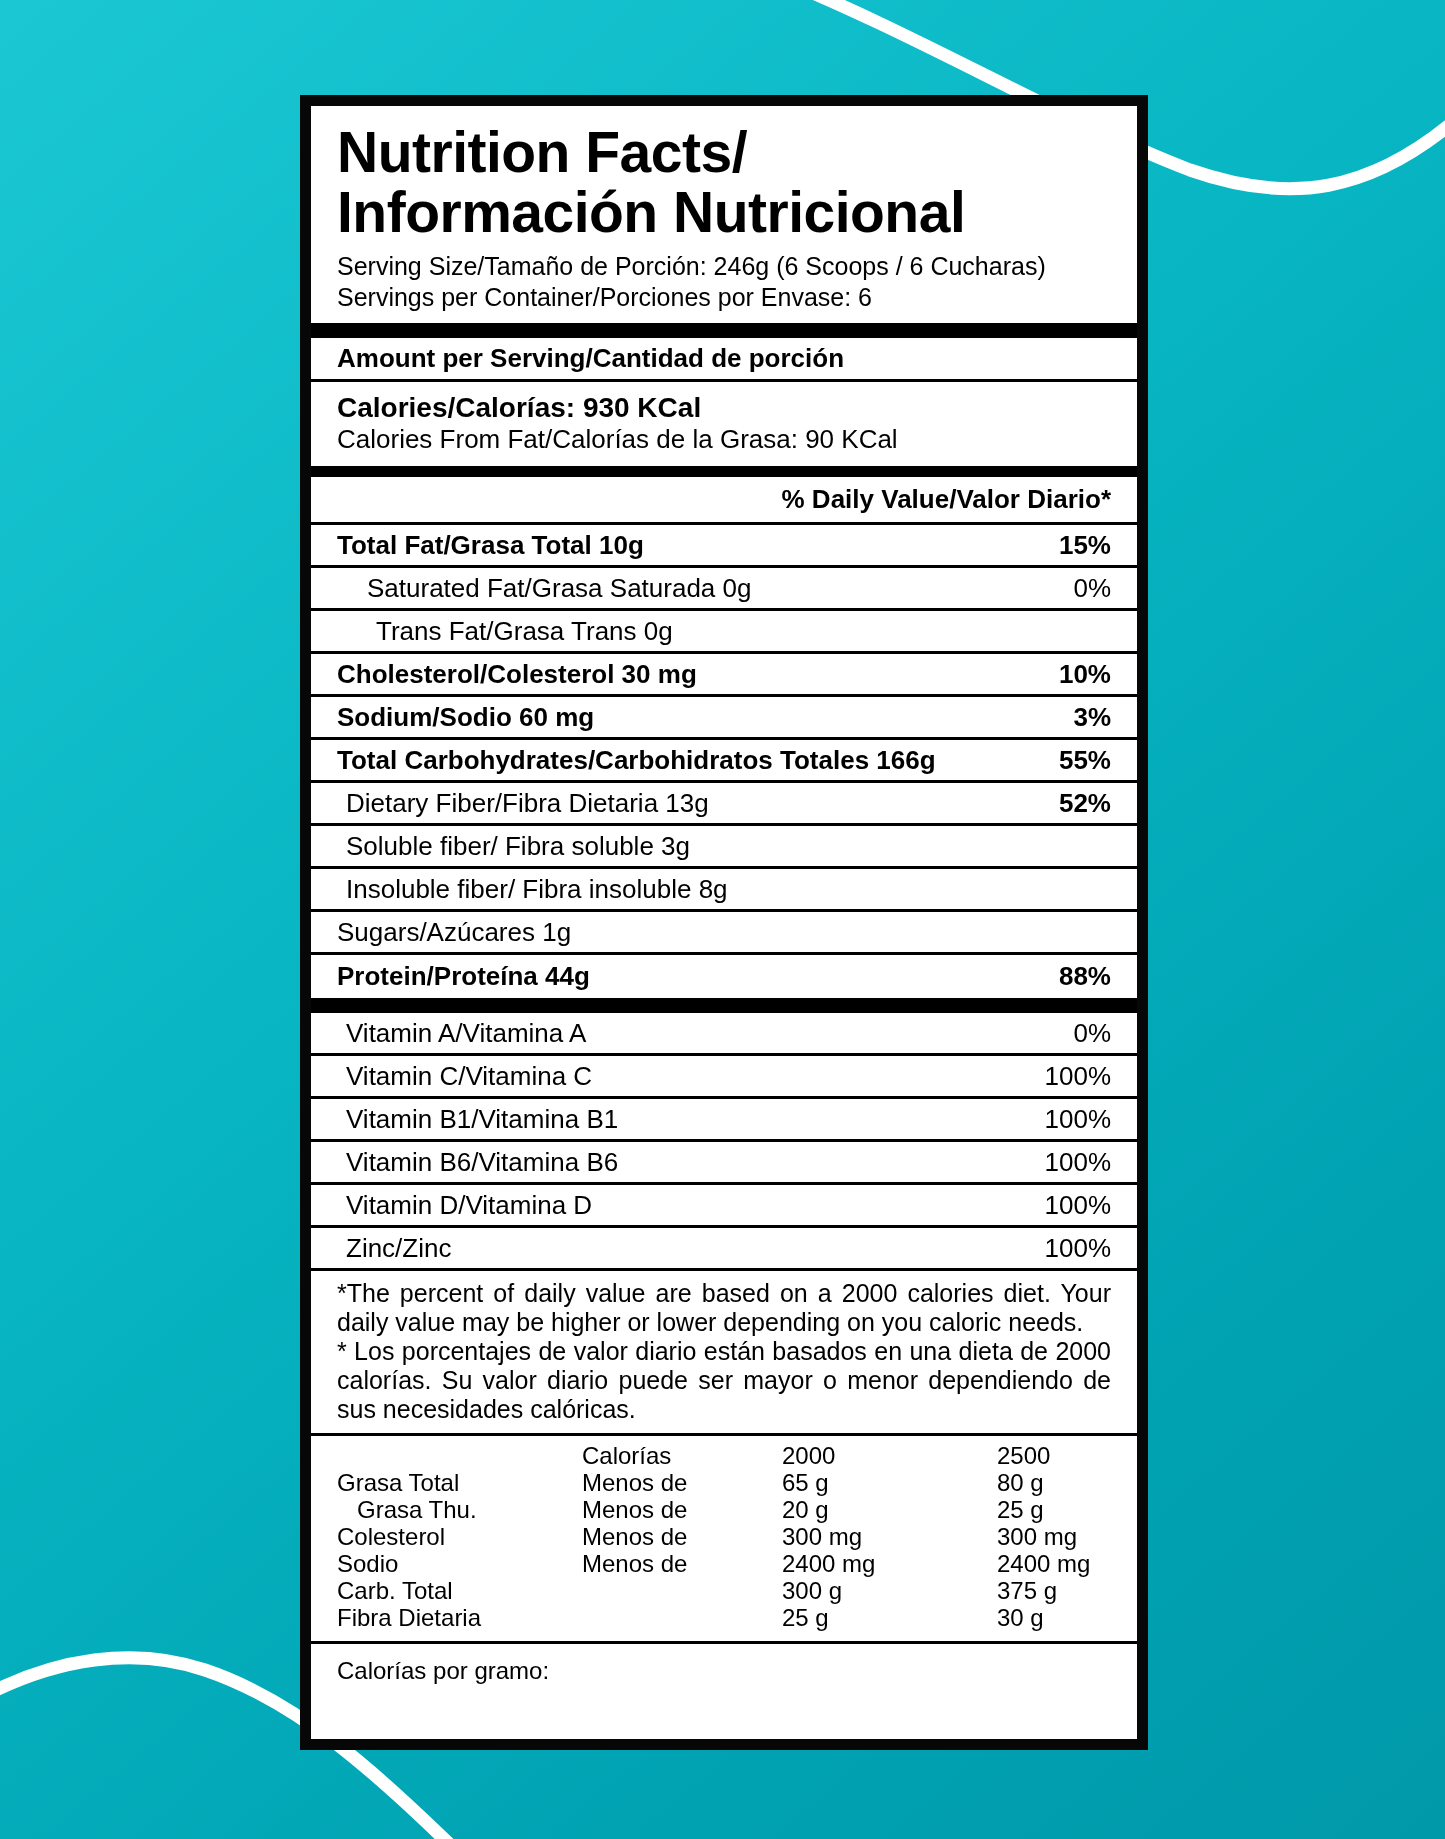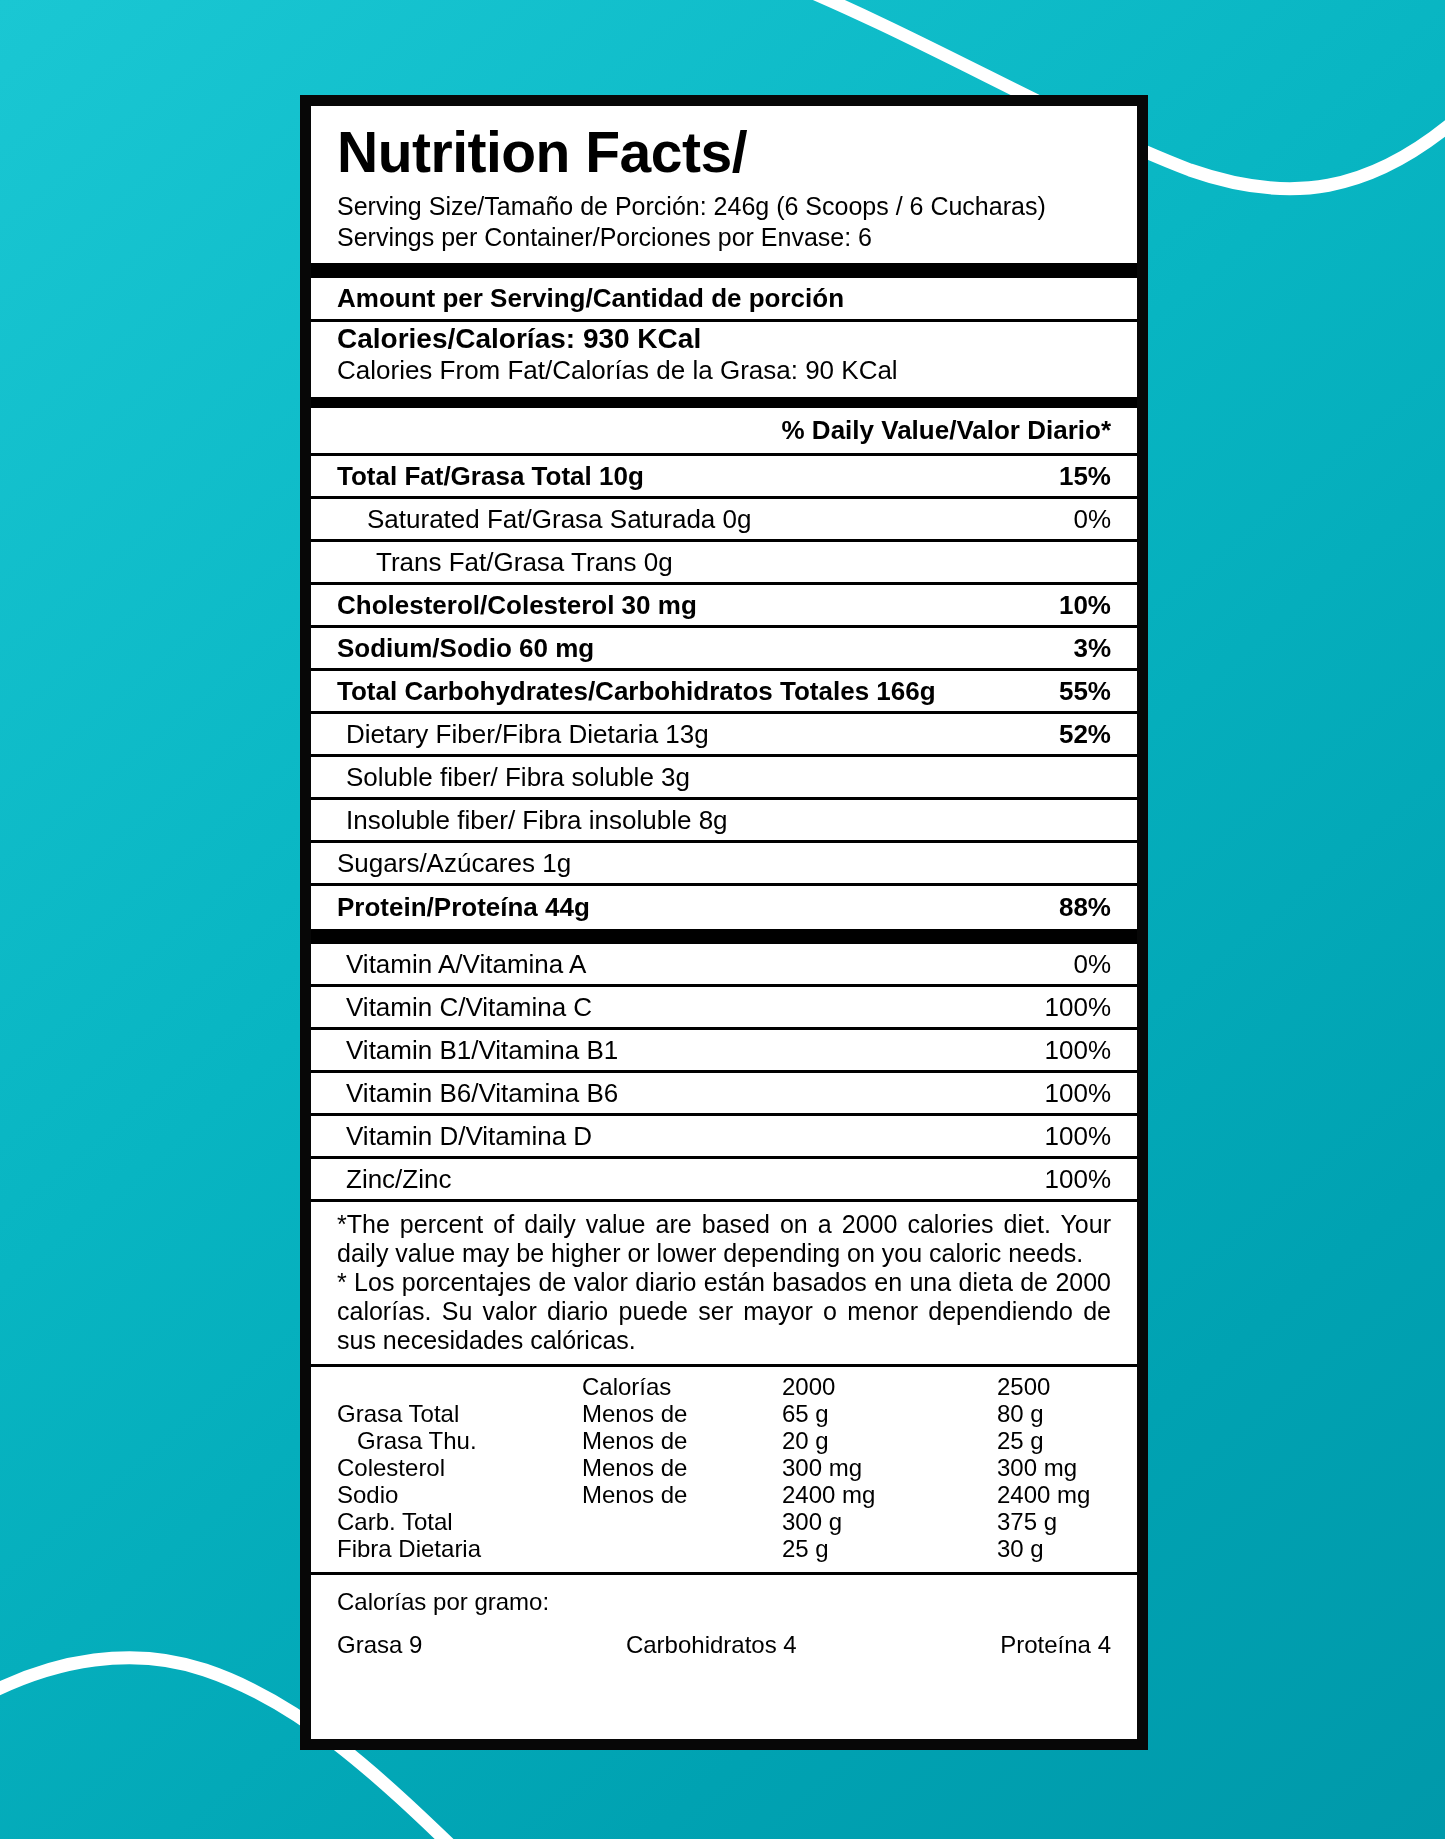--- a/index.html
+++ b/index.html
@@ -26,21 +26,21 @@
   .serving-line{font-size:25px;line-height:31px;}
   .serving-line.first{margin-top:9px;}
 
   .bar{height:15px;background:#000;flex:none;}
   .bar.thin{height:11px;}
 
   .amount-row{
     height:44px;box-sizing:border-box;border-bottom:3px solid #000;
     display:flex;align-items:center;font-size:26px;font-weight:bold;
   }
-  .cal-block{padding-bottom:11px;}
+  .cal-block{padding-top:9px;padding-bottom:11px;}
   .cal-main{font-size:28px;font-weight:bold;line-height:33px;}
   .cal-fat{font-size:26px;line-height:31px;}
 
   .dv-header{
     height:48px;box-sizing:border-box;border-bottom:3px solid #000;
     display:flex;align-items:center;justify-content:flex-end;
     font-size:26px;font-weight:bold;
   }
 
   .row{
@@ -79,20 +79,21 @@
 <div class="stage">
   <svg class="decor" width="1445" height="1839" viewBox="0 0 1445 1839">
     <path d="M 770 -25 C 920 35, 1060 120, 1190 170 C 1290 205, 1370 193, 1458 118" stroke="#ffffff" stroke-width="13" fill="none" stroke-linecap="round"></path>
     <path d="M -20 1698 C 55 1658, 135 1646, 205 1670 C 300 1702, 375 1772, 468 1862" stroke="#ffffff" stroke-width="13" fill="none" stroke-linecap="round"></path>
   </svg>
 
   <div class="label-box">
 
     <div class="head-block">
       <div class="title-line">Nutrition Facts/</div>
+      <div class="title-line">Información Nutricional</div>
       <div class="serving-line first">Serving Size/Tamaño de Porción: 246g (6 Scoops / 6 Cucharas)</div>
       <div class="serving-line">Servings per Container/Porciones por Envase: 6</div>
     </div>
 
     <div class="bar"></div>
 
     <div class="amount-row pad">Amount per Serving/Cantidad de porción</div>
 
     <div class="cal-block pad">
       <div class="cal-main">Calories/Calorías: 930 KCal</div>
@@ -224,21 +225,16 @@
         <div class="ref-row">
           <span class="ref-cell">Fibra Dietaria</span>
           <span class="ref-cell"></span>
           <span class="ref-cell">25 g</span>
           <span class="ref-cell">30 g</span>
         </div>
       </div>
 
     <div class="cpg pad">
       <div class="cpg-title">Calorías por gramo:</div>
-      <div class="cpg-row" id="cpg-items">
-          <span>Grasa 9</span>
-          <span>Carbohidratos 4</span>
-          <span>Proteína 4</span>
-        </div>
     </div>
 
   </div>
 </div>
 
 </body></html>

